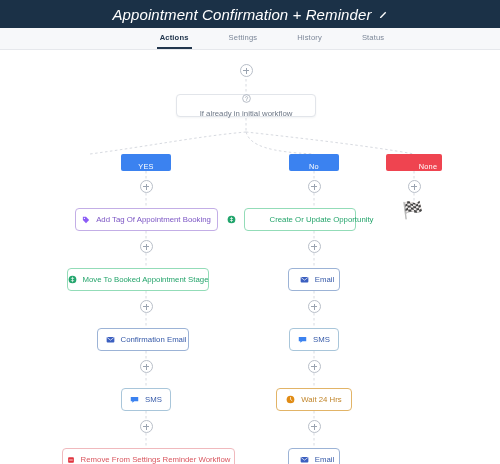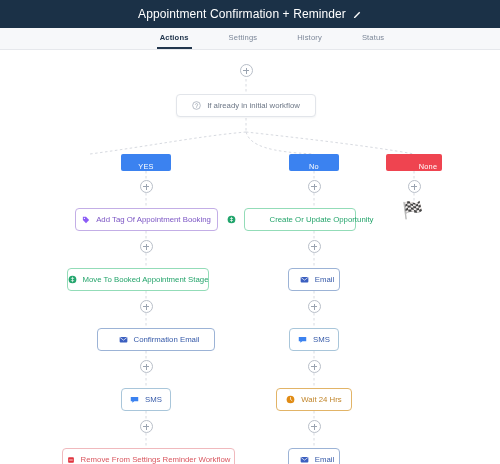--- a/index.html
+++ b/index.html
@@ -14,22 +14,23 @@
   .titlebar {
     height: 28px;
     background: #1b3147;
     display: flex;
     align-items: center;
     justify-content: center;
     gap: 7px;
   }
   .titlebar-title {
     color: #ffffff;
-    font-size: 12px;
+    font-size: 15px;
     letter-spacing: .1px;
+    font-style: italic;
   }
   .edit-icon { display: block; }
 
   
   .tabbar {
     height: 22px;
     background: #f7f8fa;
     border-bottom: 1px solid #e6e8ec;
     display: flex;
     align-items: stretch;
@@ -185,21 +186,21 @@
       <line x1="414" y1="121" x2="414" y2="130"></line>
       <line x1="414" y1="143" x2="414" y2="152"></line>
     </g>
   </svg>
 
   <div class="node" style="left:239.5px; top:14px;">
     <div class="plus"></div>
   </div>
 
   <div class="node" style="left:176px; top:44px;">
-    <div class="card cond" style="width:140px;">
+    <div class="card cond" style="width:140px;flex-direction:column;">
       <span class="ico">
         <svg width="9" height="9" viewBox="0 0 14 14">
           <circle cx="7" cy="7" r="6" fill="none" stroke="#9aa3b0" stroke-width="1.1"></circle>
           <path d="M5.3 5.2 a1.8 1.8 0 1 1 2.1 2.3 v0.9" fill="none" stroke="#9aa3b0" stroke-width="1.1" stroke-linecap="round"></path>
           <circle cx="7.2" cy="10.1" r="0.7" fill="#9aa3b0"></circle>
         </svg>
       </span>
       <span>If already in initial workflow</span>
     </div>
   </div>
@@ -247,21 +248,21 @@
         </svg>
       </span>
       <span>Move To Booked Appointment Stage</span>
     </div>
   </div>
 
   <div class="node" style="left:139.5px; top:250px;">
       <div class="plus"></div>
     </div>
   <div class="node" style="left:97px; top:278px;">
-    <div class="card blue" style="width:118px;">
+    <div class="card blue" style="width:92px;">
       <span class="ico">
         <svg width="9" height="9" viewBox="0 0 14 14">
           <rect x="1" y="3" width="12" height="8.5" rx="1.4" fill="#3b5fc0"></rect>
           <path d="M1.8 4 L7 8 L12.2 4" fill="none" stroke="#ffffff" stroke-width="1.1" stroke-linejoin="round"></path>
         </svg>
       </span>
       <span>Confirmation Email</span>
     </div>
   </div>
 

